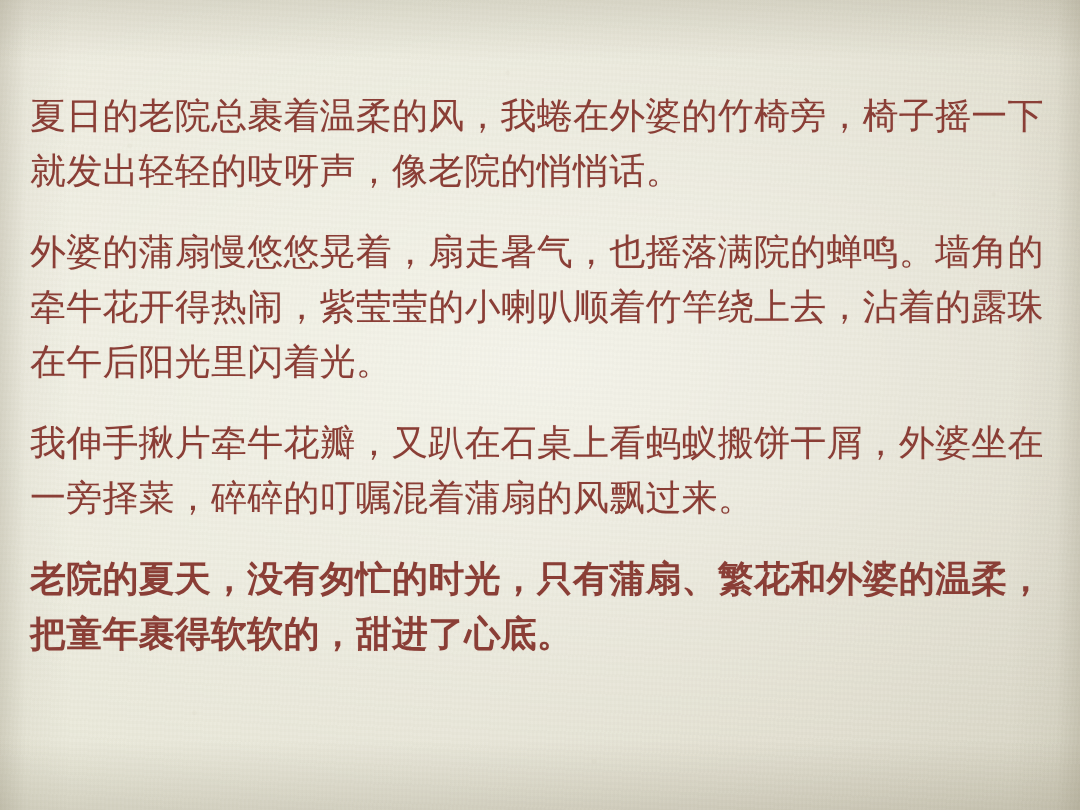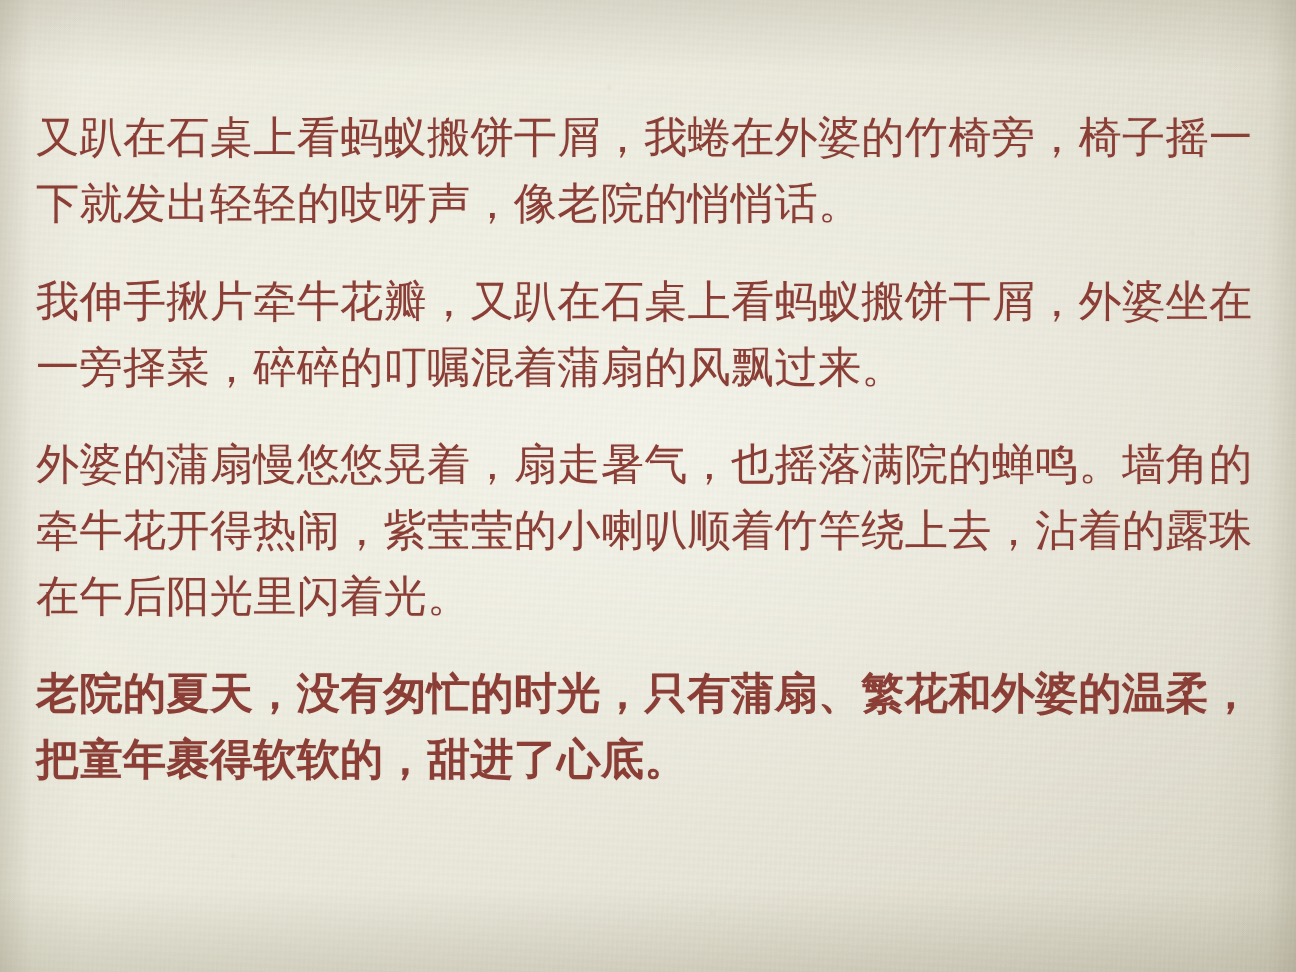--- a/index.html
+++ b/index.html
@@ -76,18 +76,18 @@
   .para:last-child { margin-bottom: 0; font-weight: bold; }
 </style>
 </head>
 <body>
 
 <div class="page">
   <div class="grain"></div>
   <div class="vignette"></div>
 
   <div class="content">
-    <p class="para">又趴在石桌上看蚂蚁搬饼干屑，我蜷在外婆的竹椅旁，椅子摇一下就发出轻轻的吱呀声，像老院的悄悄话。</p>
+    <p class="para">夏日的老院总裹着温柔的风，我蜷在外婆的竹椅旁，椅子摇一下就发出轻轻的吱呀声，像老院的悄悄话。</p>
+    <p class="para">外婆的蒲扇慢悠悠晃着，扇走暑气，也摇落满院的蝉鸣。墙角的牵牛花开得热闹，紫莹莹的小喇叭顺着竹竿绕上去，沾着的露珠在午后阳光里闪着光。</p>
     <p class="para">我伸手揪片牵牛花瓣，又趴在石桌上看蚂蚁搬饼干屑，外婆坐在一旁择菜，碎碎的叮嘱混着蒲扇的风飘过来。</p>
-    <p class="para">外婆的蒲扇慢悠悠晃着，扇走暑气，也摇落满院的蝉鸣。墙角的牵牛花开得热闹，紫莹莹的小喇叭顺着竹竿绕上去，沾着的露珠在午后阳光里闪着光。</p>
     <p class="para">老院的夏天，没有匆忙的时光，只有蒲扇、繁花和外婆的温柔，把童年裹得软软的，甜进了心底。</p>
   </div>
 </div>
 
 </body></html>

